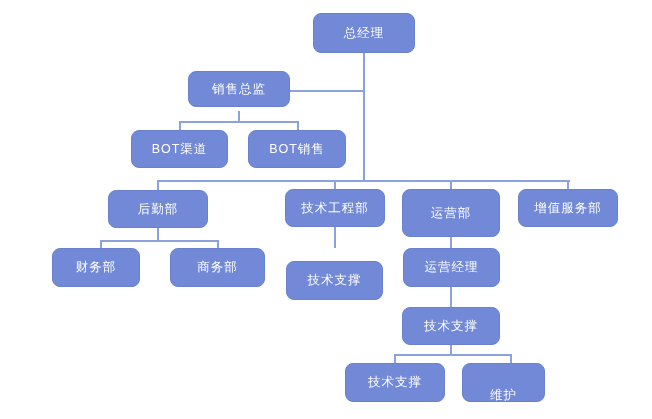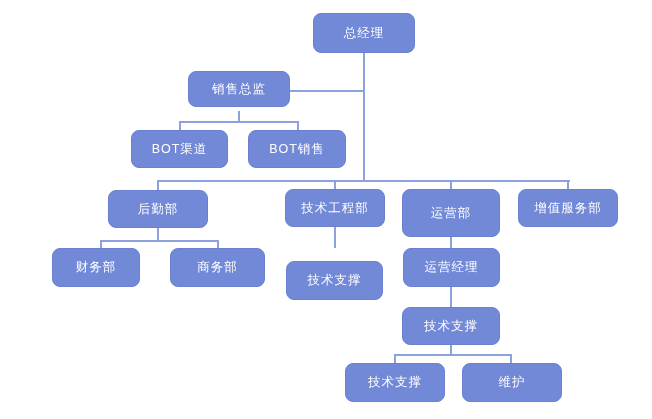--- a/index.html
+++ b/index.html
@@ -102,17 +102,17 @@
       </div>
       <div class="node" style="left: 403px; top: 248px; width: 97px; height: 39px; text-align: center;">
         <span>运营经理</span>
       </div>
       <div class="node" style="left: 402px; top: 307px; width: 98px; height: 38px;">
         <span>技术支撑</span>
       </div>
       <div class="node" style="left: 345px; top: 363px; width: 100px; height: 39px;">
         <span>技术支撑</span>
       </div>
-      <div class="node" style="left: 462px; top: 363px; width: 100px; height: 39px;">
+      <div class="node" style="left: 462px; top: 363px; width: 83px; height: 39px; align-items: flex-end;">
         <span>维护</span>
       </div>
     </div>
 </div>
 
 </body></html>

